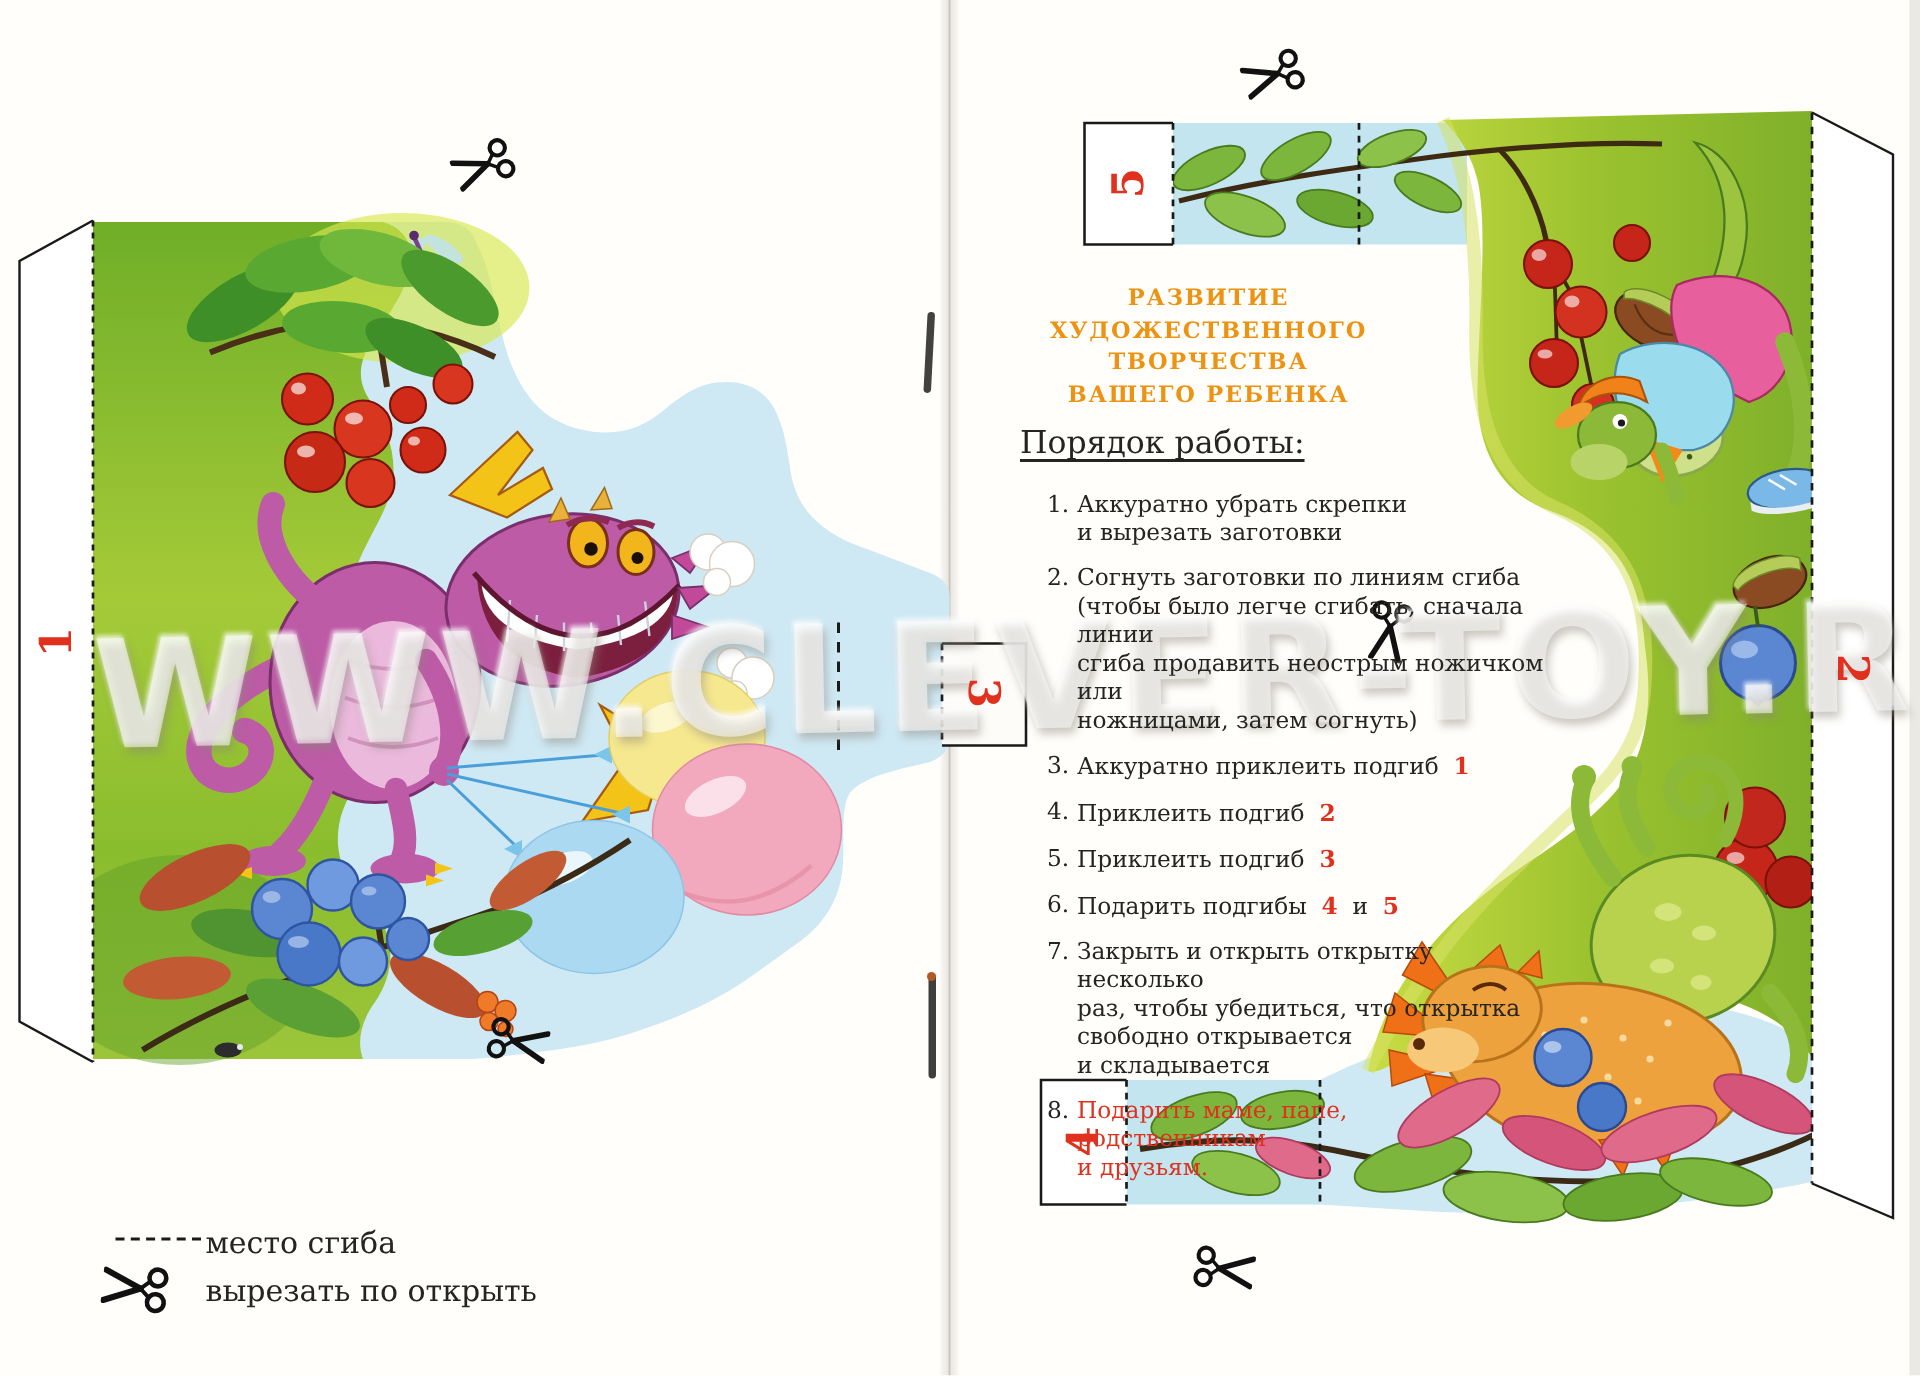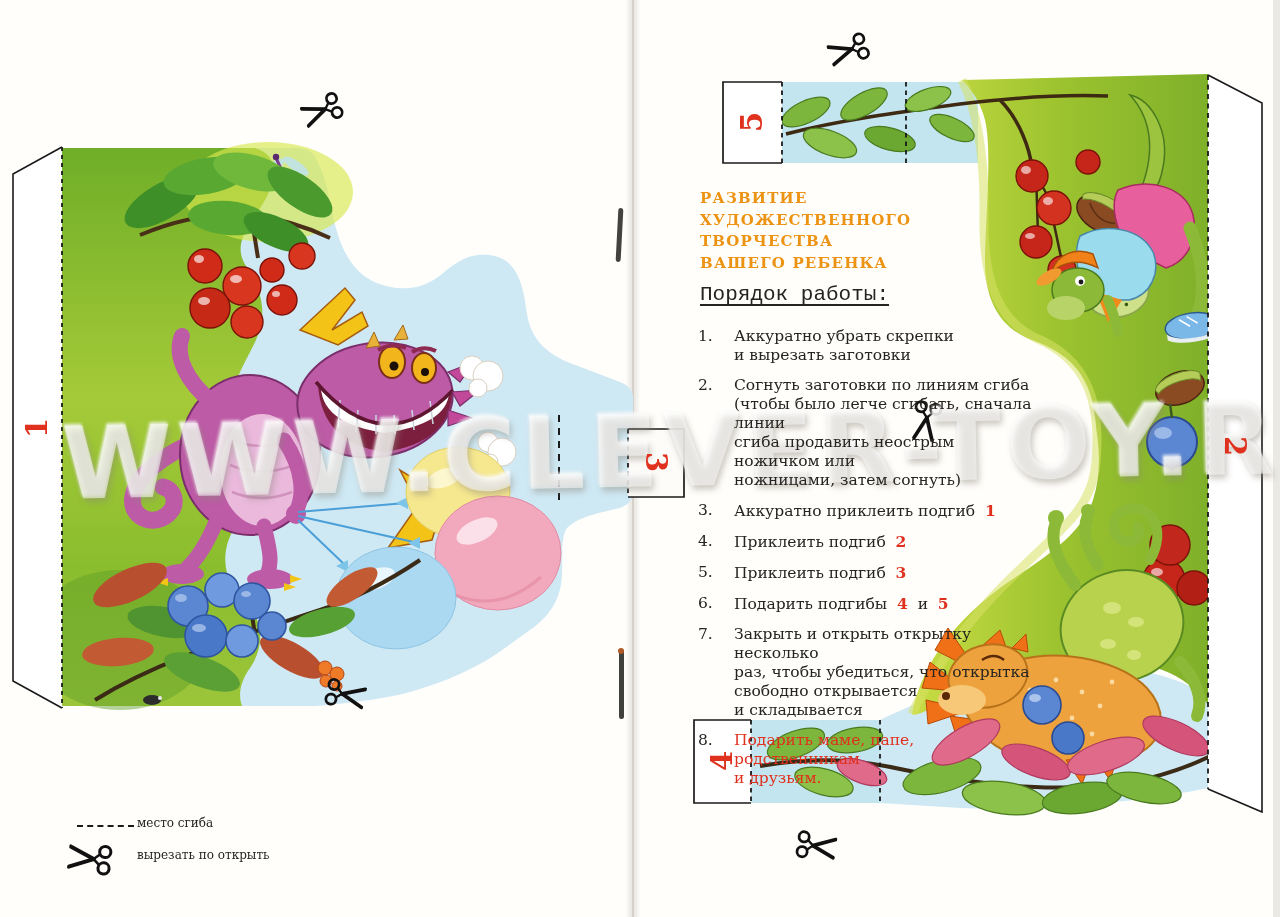--- a/index.html
+++ b/index.html
@@ -8,34 +8,34 @@
   svg.art{position:absolute;left:0;top:0;z-index:1;}
   
   .watermark{position:absolute;left:62px;top:392px;z-index:2;white-space:nowrap;
     font-family:"DejaVu Sans","Liberation Sans",sans-serif;font-weight:bold;font-size:100px;
     letter-spacing:5px;color:rgba(255,255,255,.52);
     text-shadow:2px 4px 6px rgba(140,133,122,.45), -1px -2px 3px rgba(255,255,255,.75);
     transform:rotate(-1.2deg);pointer-events:none;}
   .txt{position:absolute;z-index:3;}
   .promo{left:700px;top:188px;}
   .hline{font-size:15px;font-weight:bold;letter-spacing:1.2px;line-height:21.5px;
-         color:var(--accent-orange,#ED9313);}
-  .section-title{left:700px;top:283px;font-size:21px;font-weight:500;
-    text-decoration:underline;text-underline-offset:4px;text-decoration-thickness:1.5px;font-family:Liberation Mono, monospace;}
+         color:var(--accent-orange,#ED9313);text-align:center;}
+  .section-title{left:680px;top:283px;font-size:21px;font-weight:500;
+    text-decoration:underline;text-underline-offset:4px;text-decoration-thickness:1.5px;}
   .steps{left:698px;top:327px;width:345px;}
   .step{display:flex;margin-bottom:11px;font-size:15.5px;line-height:19px;}
   .step-num{width:20px;flex:0 0 20px;}
-  .step-body{white-space:pre-wrap;margin-left:16px;}
+  .step-body{white-space:pre-wrap;}
   .red{color:var(--accent-red,#E0301E);}
   .rbold{font-weight:bold;}
   .tab-num{width:36px;height:36px;line-height:36px;text-align:center;z-index:3;
     font-size:29px;font-weight:bold;color:var(--accent-red,#E0301E);}
   .rot-ccw{transform:rotate(-90deg);}
   .rot-cw{transform:rotate(90deg);}
-  .legend-label{font-size:12px;z-index:3;text-align:right;}
+  .legend-label{font-size:20px;z-index:3;text-align:right;}
   .dash-sample{left:77px;top:825px;width:57px;height:0;border-top:2.4px dashed #1a1a1a;z-index:3;}
 </style>
 </head>
 <body>
 
 <svg class="art" width="1280" height="917" viewBox="0 0 1280 917">
   <defs>
     <linearGradient id="gL" x1="0" y1="0" x2="0" y2="1">
       <stop offset="0" stop-color="#6fae28"></stop>
         <stop offset=".45" stop-color="#a5ca38"></stop>

